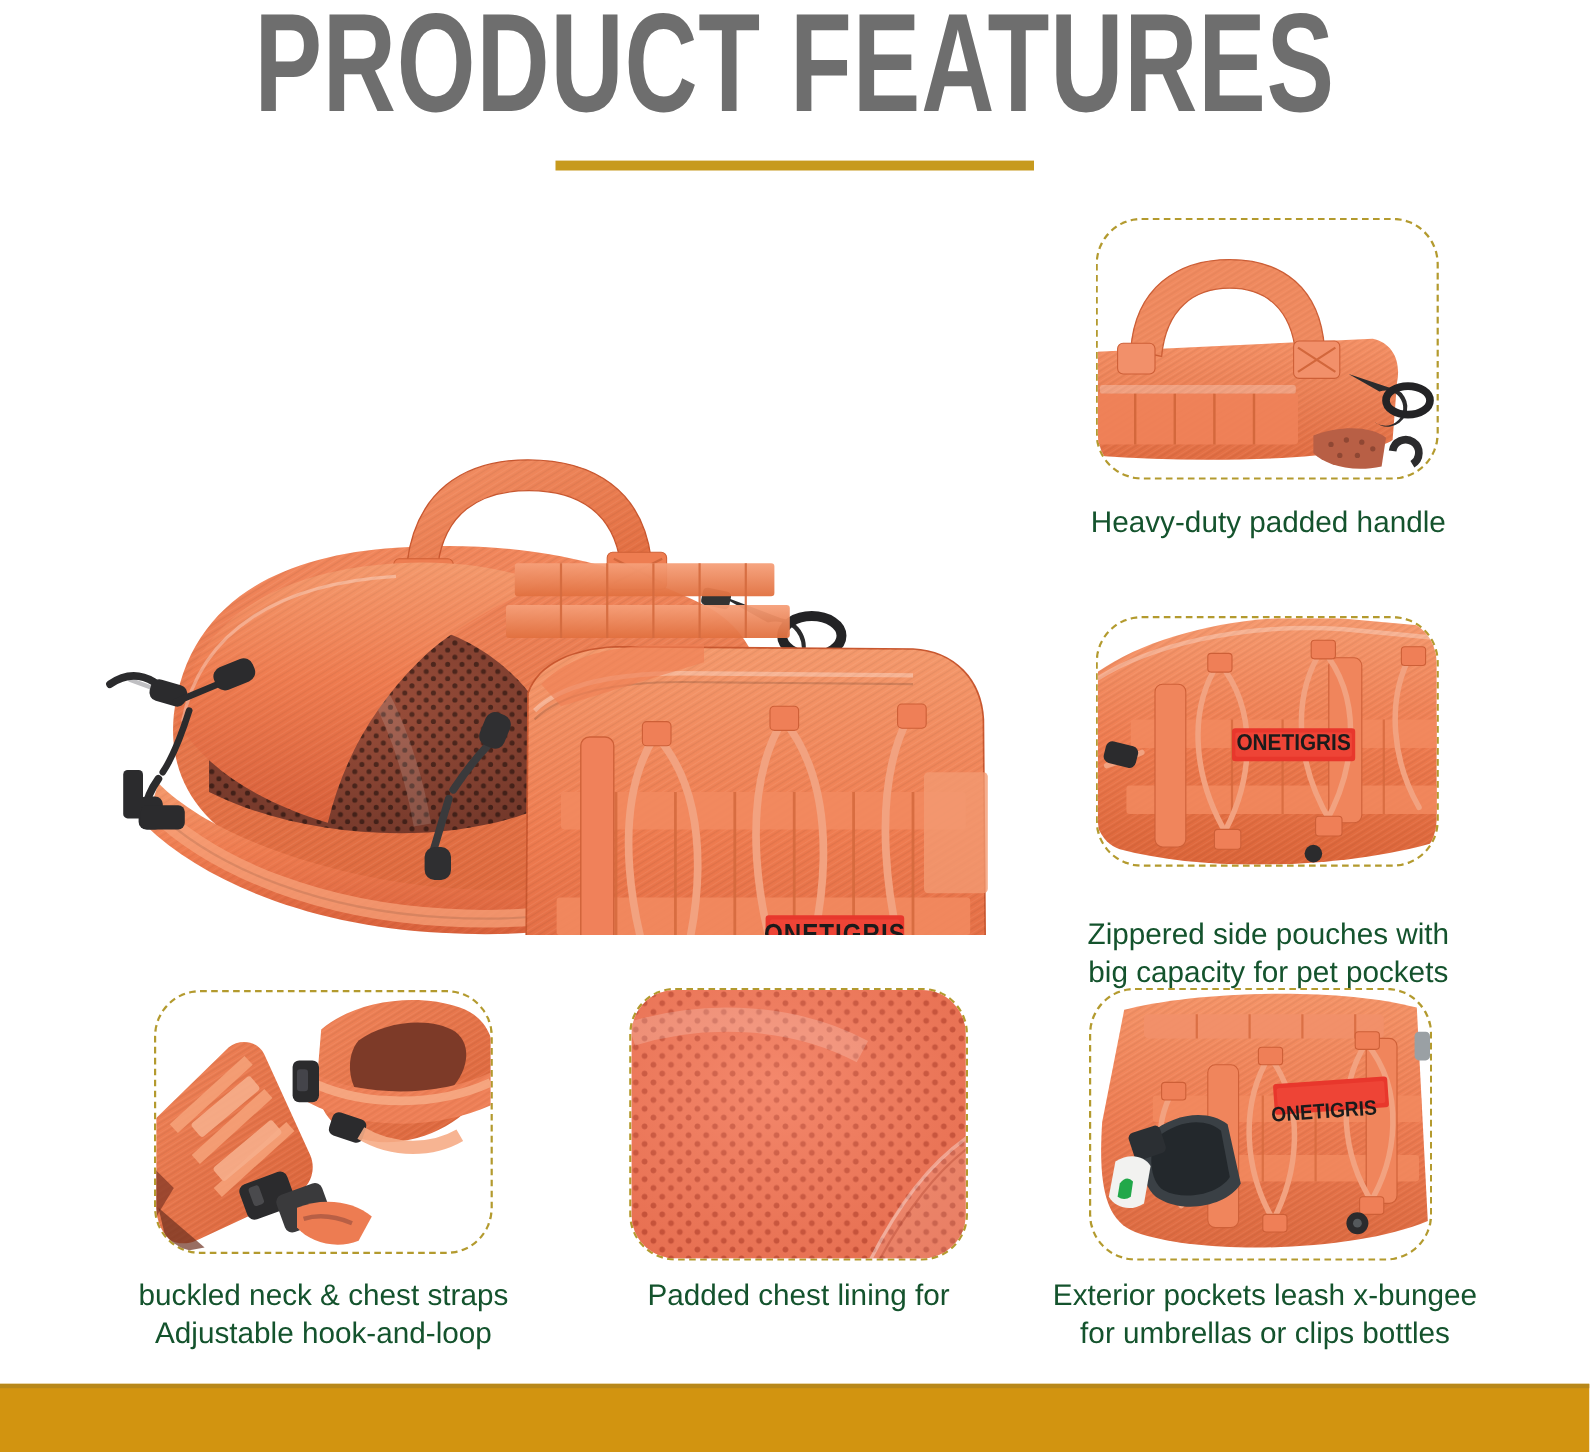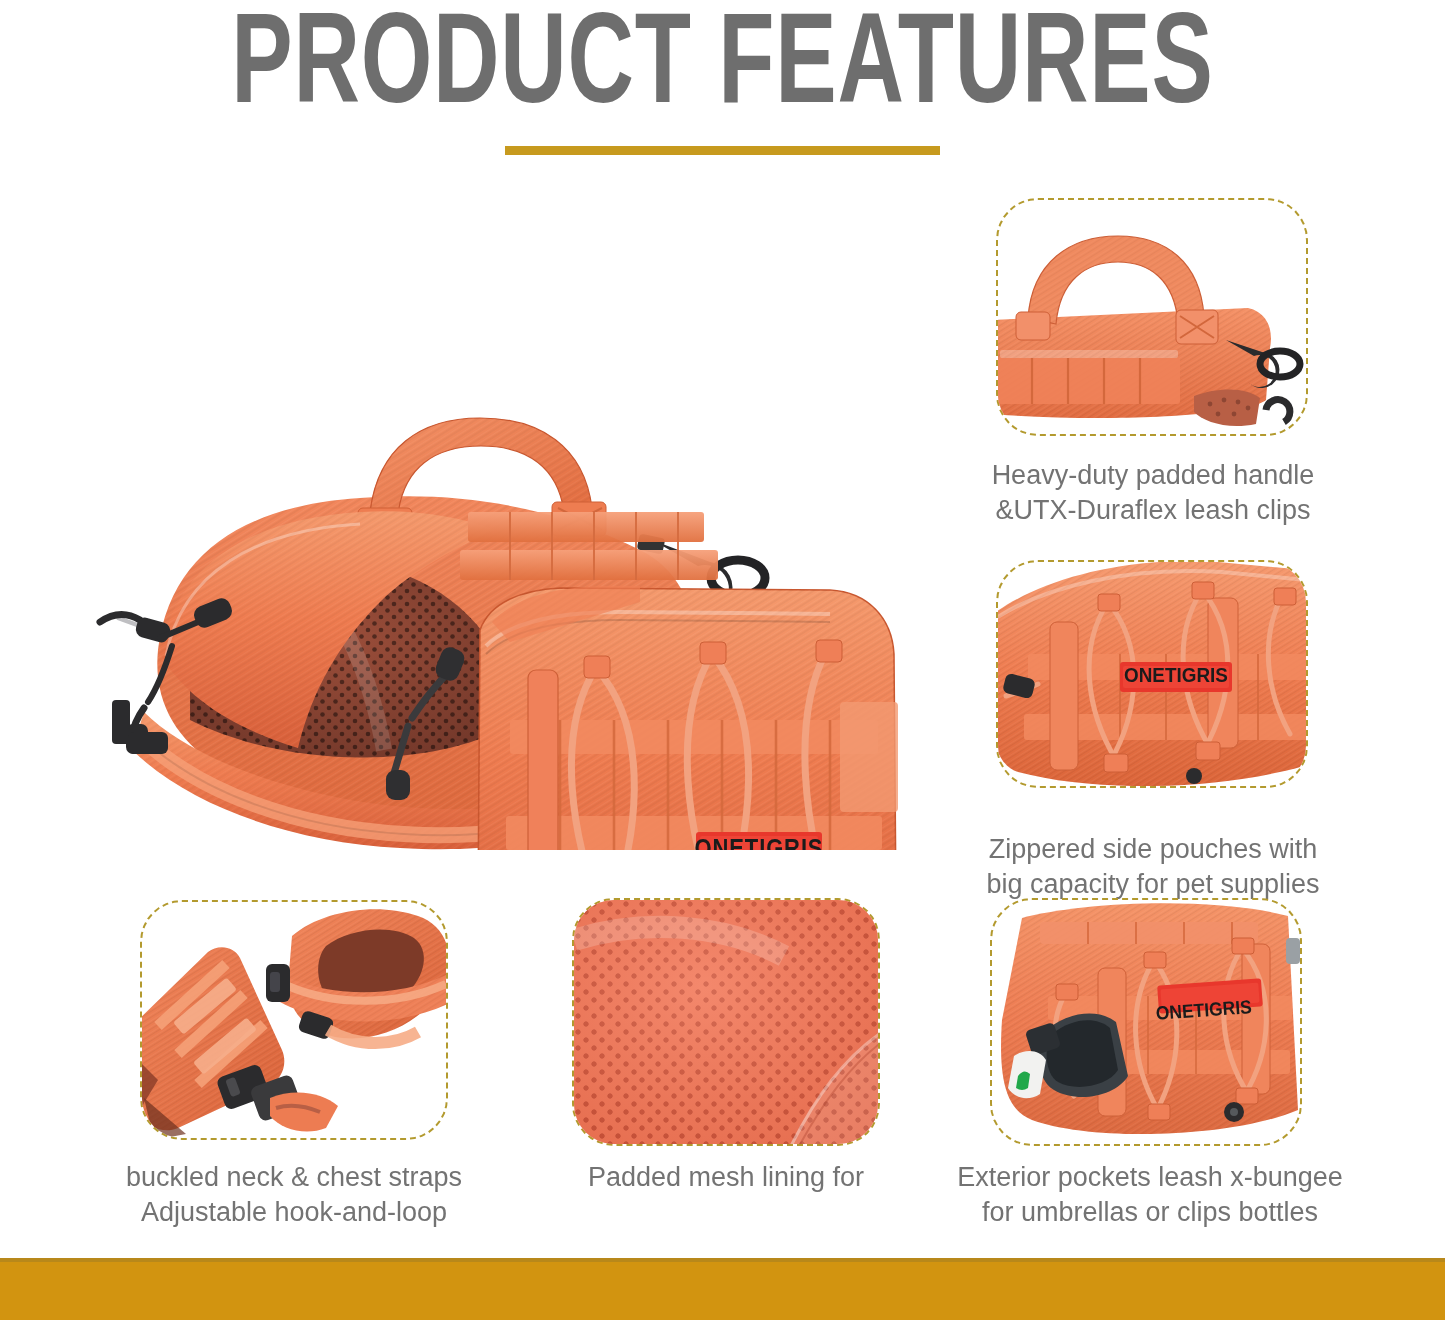--- a/index.html
+++ b/index.html
@@ -70,21 +70,21 @@
   .photo-inner {
     position: absolute;
     inset: 0;
     overflow: hidden;
   }
 
   
   .caption {
     position: absolute;
     text-align: center;
-    color: #737373;
+    color: #14532d;
     font-size: 27px;
     line-height: 1.28;
     font-family: "Liberation Sans", sans-serif;
     font-weight: 400;
   }
   .caption .cl { display: block; white-space: nowrap; }
 
   
   #hero {
     position: absolute;
@@ -332,21 +332,20 @@
           <circle cx="220" cy="214" r="2.4" fill="#6d3326"></circle>
         <circle cx="236" cy="214" r="2.4" fill="#6d3326"></circle>
           <circle cx="250" cy="208" r="2.4" fill="#6d3326"></circle>
       </g>
       <path d="M268 210 a12 12 0 1 1 18 12" stroke="#2b2b2d" stroke-width="7" fill="none"></path>
     </svg>
   </div>
 </div>
 <div class="caption" style="left:952px; top:458px; width:402px;">
   <span class="cl">Heavy-duty padded handle</span>
-  <span class="cl">&amp;UTX-Duraflex leash clips</span>
 </div>
 
 <div class="panel" style="left:996px; top:560px; width:312px; height:228px;">
   <div class="photo-inner">
     <svg viewBox="0 0 312 228" width="312" height="228">
       <defs>
         <linearGradient id="h2a" x1="0" y1="0" x2="0" y2="1">
           <stop offset="0" stop-color="#f69a6f"></stop>
             <stop offset=".5" stop-color="#ef7c50"></stop>
             <stop offset="1" stop-color="#dc6539"></stop>
@@ -395,21 +394,21 @@
         <rect x="125" y="104" width="106" height="22" rx="2" fill="#ee4436"></rect>
         <text x="178" y="120" font-family="Liberation Sans Narrow, Liberation Sans, sans-serif" font-size="21" font-weight="bold" fill="#1b1b1b" text-anchor="middle" transform="scale(0.9 1)" transform-origin="178 114">ONETIGRIS</text>
       </g>
 
       <circle cx="196" cy="214" r="8" fill="#2b2b2d"></circle>
     </svg>
   </div>
 </div>
 <div class="caption" style="left:952px; top:832px; width:402px;">
   <span class="cl">Zippered side pouches with</span>
-  <span class="cl">big capacity for pet supplies</span>
+  <span class="cl">big capacity for pet pockets</span>
 </div>
 
 <div class="panel" style="left:140px; top:900px; width:308px; height:240px;">
   <div class="photo-inner">
     <svg viewBox="0 0 308 240" width="308" height="240">
       <defs>
         <linearGradient id="h3a" x1="0" y1="0" x2="1" y2="1">
           <stop offset="0" stop-color="#f2875c"></stop>
             <stop offset="1" stop-color="#da6238"></stop>
         </linearGradient>
@@ -490,21 +489,21 @@
 
       <path d="M214 248 C240 198 268 160 308 134 L308 248 Z" fill="rgba(255,255,255,.12)"></path>
       <path d="M216 248 C242 196 270 158 308 132" stroke="rgba(255,255,255,.35)" stroke-width="3" fill="none"></path>
       <path d="M224 248 C250 200 278 164 308 142" stroke="rgba(160,50,30,.30)" stroke-width="2" fill="none"></path>
 
       <path d="M0 40 C70 18 150 24 210 56" stroke="rgba(255,255,255,.18)" stroke-width="22" fill="none"></path>
     </svg>
   </div>
 </div>
 <div class="caption" style="left:524px; top:1160px; width:404px;">
-  <span class="cl">Padded mesh lining for</span>
+  <span class="cl">Padded chest lining for</span>
 </div>
 
 <div class="panel" style="left:990px; top:898px; width:312px; height:248px;">
   <div class="photo-inner">
     <svg viewBox="0 0 312 248" width="312" height="248">
       <defs>
         <linearGradient id="h5a" x1="0" y1="0" x2="0" y2="1">
           <stop offset="0" stop-color="#f59468"></stop>
             <stop offset=".5" stop-color="#ee7c52"></stop>
             <stop offset="1" stop-color="#dd6a40"></stop>

